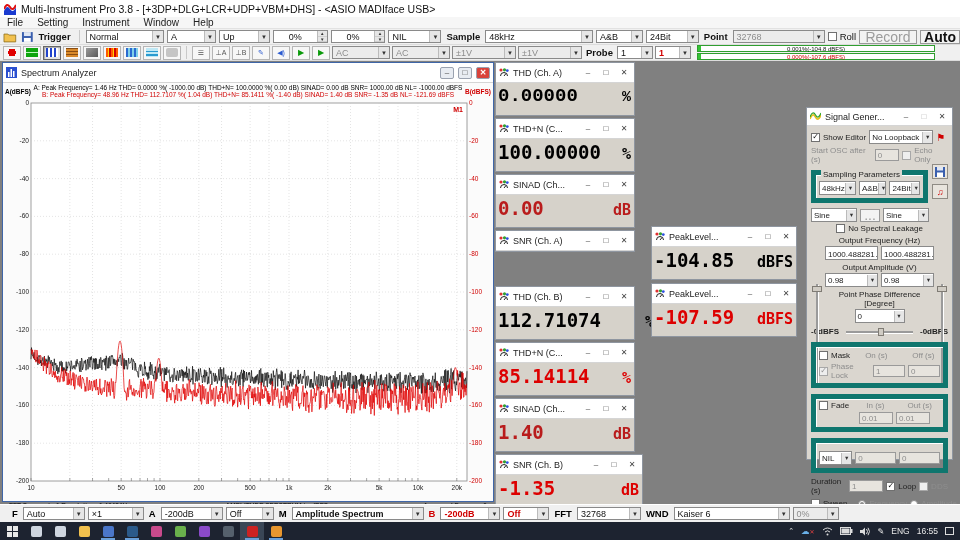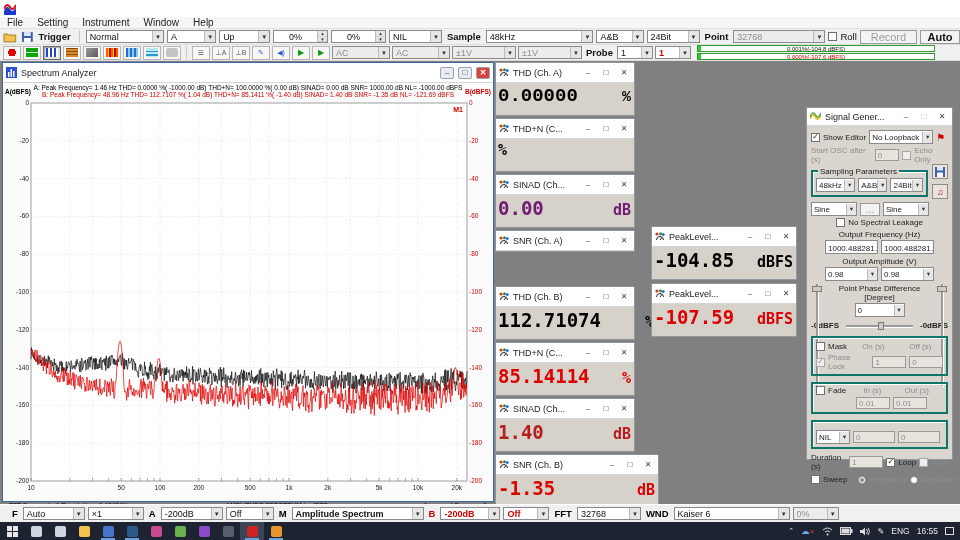--- a/index.html
+++ b/index.html
@@ -27,21 +27,21 @@
     display:flex; align-items:center; justify-content:center; font-size:6px; color:#333; flex:none;}
   .combo.dis { background:#ececec; color:#8d8d8d; }
   .combo.red { color:#d00000; font-weight:bold; }
 
   .spin { height:13px; background:#fff; border:1px solid #8a8a8a; display:flex; align-items:center; }
   .spin .val { flex:1; text-align:center; font-size:9px; }
   .spin .btns { width:10px; display:flex; flex-direction:column; border-left:1px solid #bbb; }
   .spin .btns div { height:5.5px; font-size:4.5px; line-height:5px; text-align:center;
     background:#e6e6e6; color:#333; border-bottom:1px solid #cfcfcf; }
 
-  .pushbtn { height:14px; border:1px solid #999; background:#f3f3f3; font-size:11px;
+  .pushbtn { height:14px; border:1px solid #999; background:#f3f3f3; font-size:14px;
     display:flex; align-items:center; justify-content:center; padding:0 8px; color:#111; }
   .pushbtn.dis { color:#9c9c9c; }
   .vsep { width:1px; height:13px; background:#c9c9c9; margin:0 3px; flex:none; }
 
   .cb { width:9px; height:9px; border:1px solid #707070; background:#fff; display:inline-flex;
     align-items:center; justify-content:center; font-size:8px; color:#111; flex:none; }
   .cb.checked::after { content:"\2713"; margin-top:-1px; }
   .cb.dim { border-color:#a8a8a8; color:#909090; background:#eee; }
 
   
@@ -98,21 +98,21 @@
     background:#d6d2ca; }
   .meterval .v { font-size:19px; letter-spacing:0px; }
   .meterval .u { font-size:15px; }
 
   
   #siggen { left:806px; top:46px; width:147px; height:353px; background:#dad6cf; border:1px solid #8f96a0;
     font-size:8px; color:#222; }
   #siggen .childtitle { height:18px; }
   .sgbody { padding:2px 4px 0 4px; }
   .row { display:flex; align-items:center; gap:3px; margin-top:2px; }
-  .grp { border:2px solid #0f766e; box-shadow:inset 1px 1px 0 #fff; position:relative;
+  .grp { border:5px solid #0f766e; box-shadow:inset 1px 1px 0 #fff; position:relative;
     margin-top:6px; padding:6px 3px 3px 3px; }
   .grp .legend { position:absolute; top:-5px; left:5px; background:#dad6cf; padding:0 2px; font-size:8px; }
   .scombo { height:14px; background:#fff; border:1px solid #8a8a8a; display:flex; align-items:center;
     justify-content:space-between; font-size:8px; padding-left:2px; white-space:nowrap; overflow:hidden; }
   .scombo .arr { width:10px; height:11px; background:#e6e6e6; border-left:1px solid #bbb;
     display:flex; align-items:center; justify-content:center; font-size:5.5px; color:#333; flex:none; }
   .sinput { height:12px; background:#fff; border:1px solid #9a9a9a; font-size:8px; padding:0 2px;
     display:flex; align-items:center; }
   .sinput.dim { background:#e7e4de; color:#8d8d8d; }
   .dim { color:#8d8d8d; }
@@ -148,20 +148,21 @@
 </head>
 <body>
 
 <div id="screen">
 
   <div id="titlebar">
     <svg width="12" height="12" viewBox="0 0 12 12">
       <path d="M0 8 Q3 1 6 6 Q9 11 12 4 L12 12 L0 12 Z" fill="#1a3bd0"></path>
       <path d="M0 6 Q3 -1 6 4 Q9 9 12 2" stroke="#e01010" stroke-width="2" fill="none"></path>
     </svg>
+    <span>Multi-Instrument Pro 3.8   -   [+3DP+DLG+LCR+UDP+VBM+DHS]   -   &lt;ASIO MADIface USB&gt;</span>
   </div>
 
   <div id="menubar">
       <div class="mi">File</div>
       <div class="mi">Setting</div>
       <div class="mi">Instrument</div>
       <div class="mi">Window</div>
       <div class="mi">Help</div>
     </div>
 
@@ -475,38 +476,39 @@
      <circle cx="8.3" cy="2.6" r="1.4" fill="#3050e0"></circle>
      <path d="M1.5 8 A3.5 3.5 0 0 1 8.5 8" stroke="#222" fill="none"></path>
               <line x1="5" y1="8" x2="7" y2="5.5" stroke="#222"></line>
             </svg>
             <span class="t">THD+N (C...</span>
             <span class="capbtn">–</span>
             <span class="capbtn">□</span>
             <span class="capbtn">✕</span>
           </div>
           <div class="meterval" style="color: rgb(0, 0, 0);">
+            <span class="v">100.00000</span>
             <span class="u">%</span>
           </div>
         </div>
         <div class="childwin meterwin" style="left: 495px; top: 113px; width: 140px;">
           <div class="childtitle">
             <svg width="10" height="10" viewBox="0 0 10 10">
      <circle cx="2" cy="2" r="1.6" fill="#e03030"></circle>
               <circle cx="5.5" cy="1.8" r="1.6" fill="#30a030"></circle>
      <circle cx="8.3" cy="2.6" r="1.4" fill="#3050e0"></circle>
      <path d="M1.5 8 A3.5 3.5 0 0 1 8.5 8" stroke="#222" fill="none"></path>
               <line x1="5" y1="8" x2="7" y2="5.5" stroke="#222"></line>
             </svg>
             <span class="t">SINAD (Ch...</span>
             <span class="capbtn">–</span>
             <span class="capbtn">□</span>
             <span class="capbtn">✕</span>
           </div>
-          <div class="meterval" style="color: #701a75;">
+          <div class="meterval" style="color: #b91c1c;">
             <span class="v">0.00</span>
             <span class="u">dB</span>
           </div>
         </div>
         <div class="childwin meterwin" style="left: 495px; top: 169px; width: 140px;">
           <div class="childtitle">
             <svg width="10" height="10" viewBox="0 0 10 10">
      <circle cx="2" cy="2" r="1.6" fill="#e03030"></circle>
               <circle cx="5.5" cy="1.8" r="1.6" fill="#30a030"></circle>
      <circle cx="8.3" cy="2.6" r="1.4" fill="#3050e0"></circle>
@@ -569,21 +571,21 @@
             <span class="t">SINAD (Ch...</span>
             <span class="capbtn">–</span>
             <span class="capbtn">□</span>
             <span class="capbtn">✕</span>
           </div>
           <div class="meterval" style="color: #b91c1c;">
             <span class="v">1.40</span>
             <span class="u">dB</span>
           </div>
         </div>
-        <div class="childwin meterwin" style="left: 495px; top: 393px; width: 164px;">
+        <div class="childwin meterwin" style="left: 495px; top: 393px; width: 148px;">
           <div class="childtitle">
             <svg width="10" height="10" viewBox="0 0 10 10">
      <circle cx="2" cy="2" r="1.6" fill="#e03030"></circle>
               <circle cx="5.5" cy="1.8" r="1.6" fill="#30a030"></circle>
      <circle cx="8.3" cy="2.6" r="1.4" fill="#3050e0"></circle>
      <path d="M1.5 8 A3.5 3.5 0 0 1 8.5 8" stroke="#222" fill="none"></path>
               <line x1="5" y1="8" x2="7" y2="5.5" stroke="#222"></line>
             </svg>
             <span class="t">SNR (Ch. B)</span>
             <span class="capbtn">–</span>

